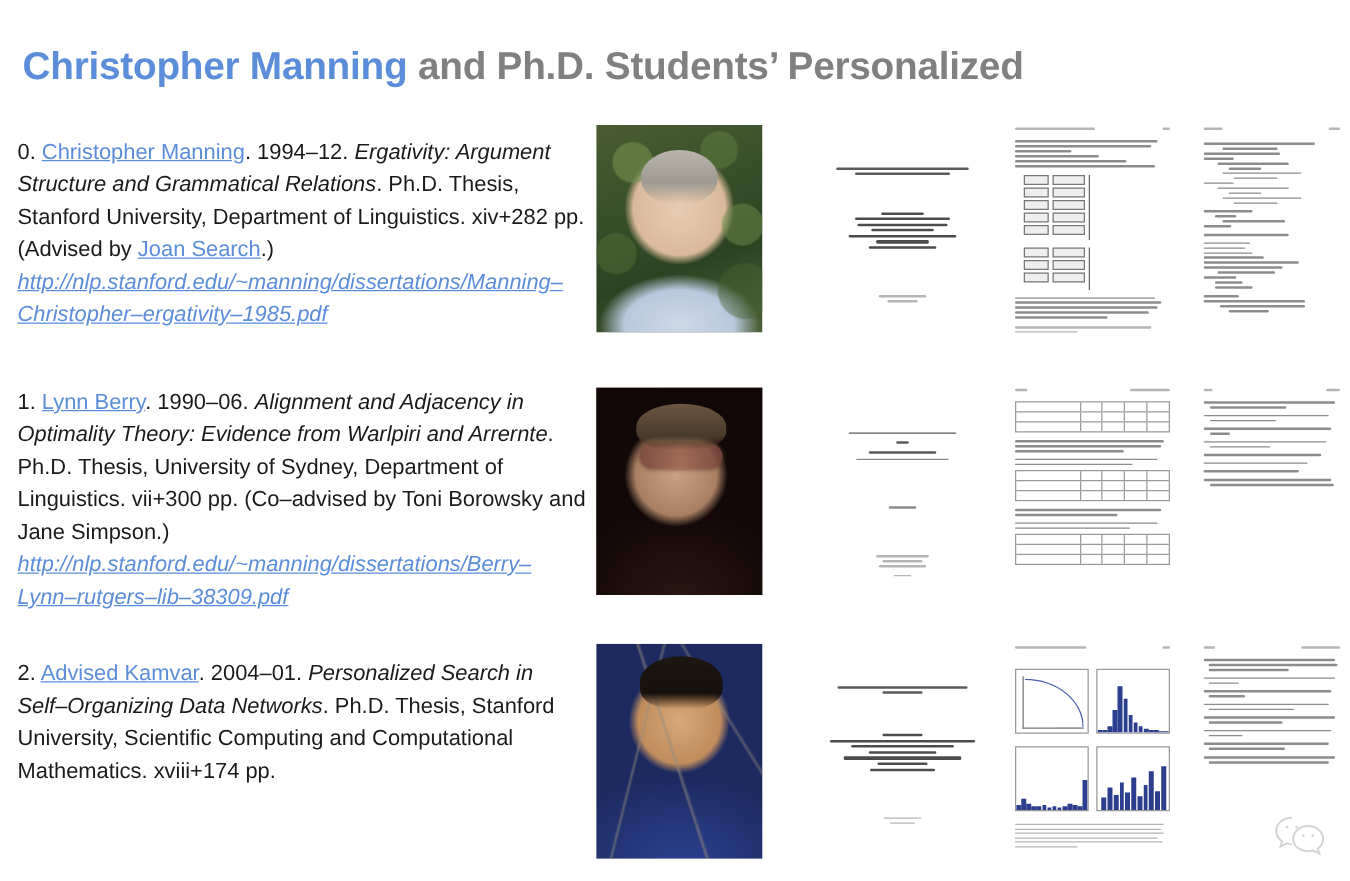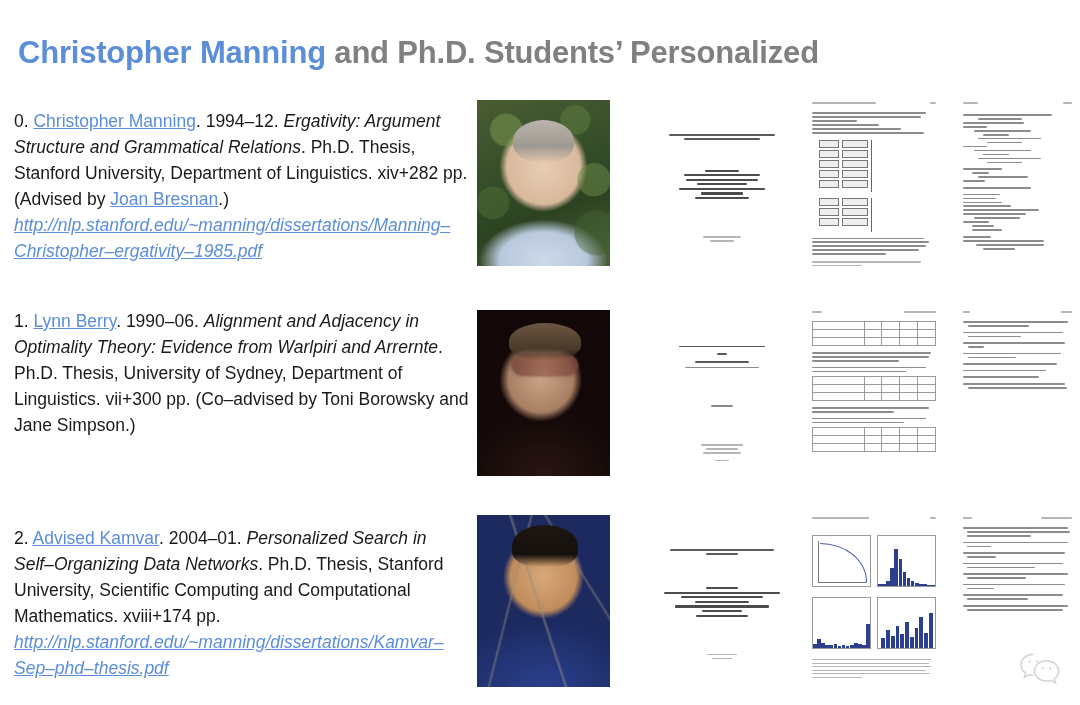--- a/index.html
+++ b/index.html
@@ -245,21 +245,21 @@
 </style>
 </head>
 <body>
 
 <h1 id="page-title">
   <span class="hl">Christopher Manning</span><span class="rest"> and Ph.D. Students’ Personalized</span>
 </h1>
 
 <div class="entry" style="top:108px;">
   <div class="entry-text">
-    <span>0. </span><a href="#" class="person">Christopher Manning</a><span>. 1994–12. </span><span class="title-it">Ergativity: Argument Structure and Grammatical Relations</span><span>. Ph.D. Thesis, Stanford University, Department of Linguistics. xiv+282 pp. (Advised by </span><a href="#" class="person">Joan Bresnan</a><span>.)</span><br>
+    <span>0. </span><a href="#" class="person">Christopher Manning</a><span>. 1994–12. </span><span class="title-it">Ergativity: Argument Structure and Grammatical Relations</span><span>. Ph.D. Thesis, Stanford University, Department of Linguistics. xiv+282 pp. (Advised by </span><a href="#" class="person">Joan Search</a><span>.)</span><br>
     <a href="#" class="url">http://nlp.stanford.edu/~manning/dissertations/Manning–Christopher–ergativity–1985.pdf</a>
   </div>
   <div class="thumbs">
     <div class="thumb photo ph0" style="top:-8px;">
       <div class="portrait manning"></div>
     </div>
 
     <div class="thumb page pg-a" style="top:-12px;">
       <div class="docpage">
         <div style="margin-top:26%;">
@@ -375,20 +375,21 @@
         <div class="micro" style="width:62%;margin-left:12%;"></div>
         <div class="micro" style="width:30%;margin-left:18%;"></div>
       </div>
     </div>
   </div>
 </div>
 
 <div class="entry" style="top:308px;">
   <div class="entry-text">
     <span>1. </span><a href="#" class="person">Lynn Berry</a><span>. 1990–06. </span><span class="title-it">Alignment and Adjacency in Optimality Theory: Evidence from Warlpiri and Arrernte</span><span>. Ph.D. Thesis, University of Sydney, Department of Linguistics. vii+300 pp. (Co–advised by Toni Borowsky and Jane Simpson.)</span><br>
+    <a href="#" class="url">http://nlp.stanford.edu/~manning/dissertations/Berry–Lynn–rutgers–lib–38309.pdf</a>
   </div>
   <div class="thumbs">
     <div class="thumb photo ph1" style="top:2px;">
       <div class="portrait berry"></div>
     </div>
 
     <div class="thumb page pg-a" style="top:-3px;">
       <div class="docpage">
         <div style="margin-top:28%;">
           <div class="micro dark centered" style="width:70%;"></div>
@@ -515,21 +516,20 @@
         <div class="micro" style="width:94%;margin-top:5px;"></div>
         <div class="micro" style="width:90%;margin-left:5%;"></div>
       </div>
     </div>
   </div>
 </div>
 
 <div class="entry" style="top:525px;">
   <div class="entry-text">
     <span>2. </span><a href="#" class="person">Advised Kamvar</a><span>. 2004–01. </span><span class="title-it">Personalized Search in Self–Organizing Data Networks</span><span>. Ph.D. Thesis, Stanford University, Scientific Computing and Computational Mathematics. xviii+174 pp.</span><br>
-    <a href="#" class="url">http://nlp.stanford.edu/~manning/dissertations/Kamvar–Sep–phd–thesis.pdf</a>
   </div>
   <div class="thumbs">
     <div class="thumb photo ph2" style="top:-10px;height:172px;">
       <div class="portrait kamvar"></div>
     </div>
 
     <div class="thumb page pg-a" style="top:-14px;">
       <div class="docpage">
         <div style="margin-top:26%;">
           <div class="micro dark centered" style="width:84%;"></div>

